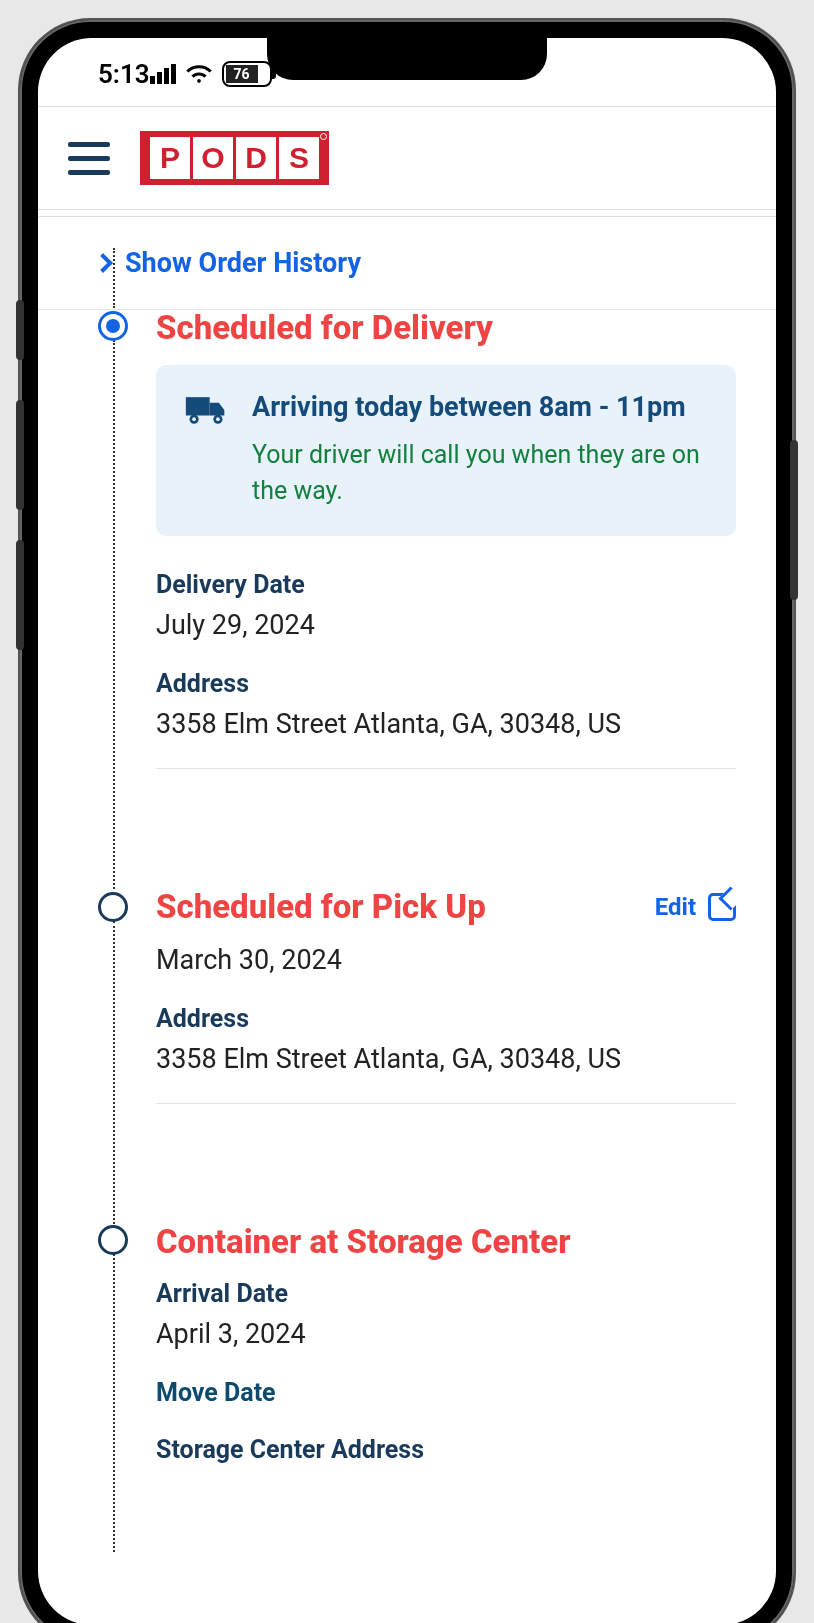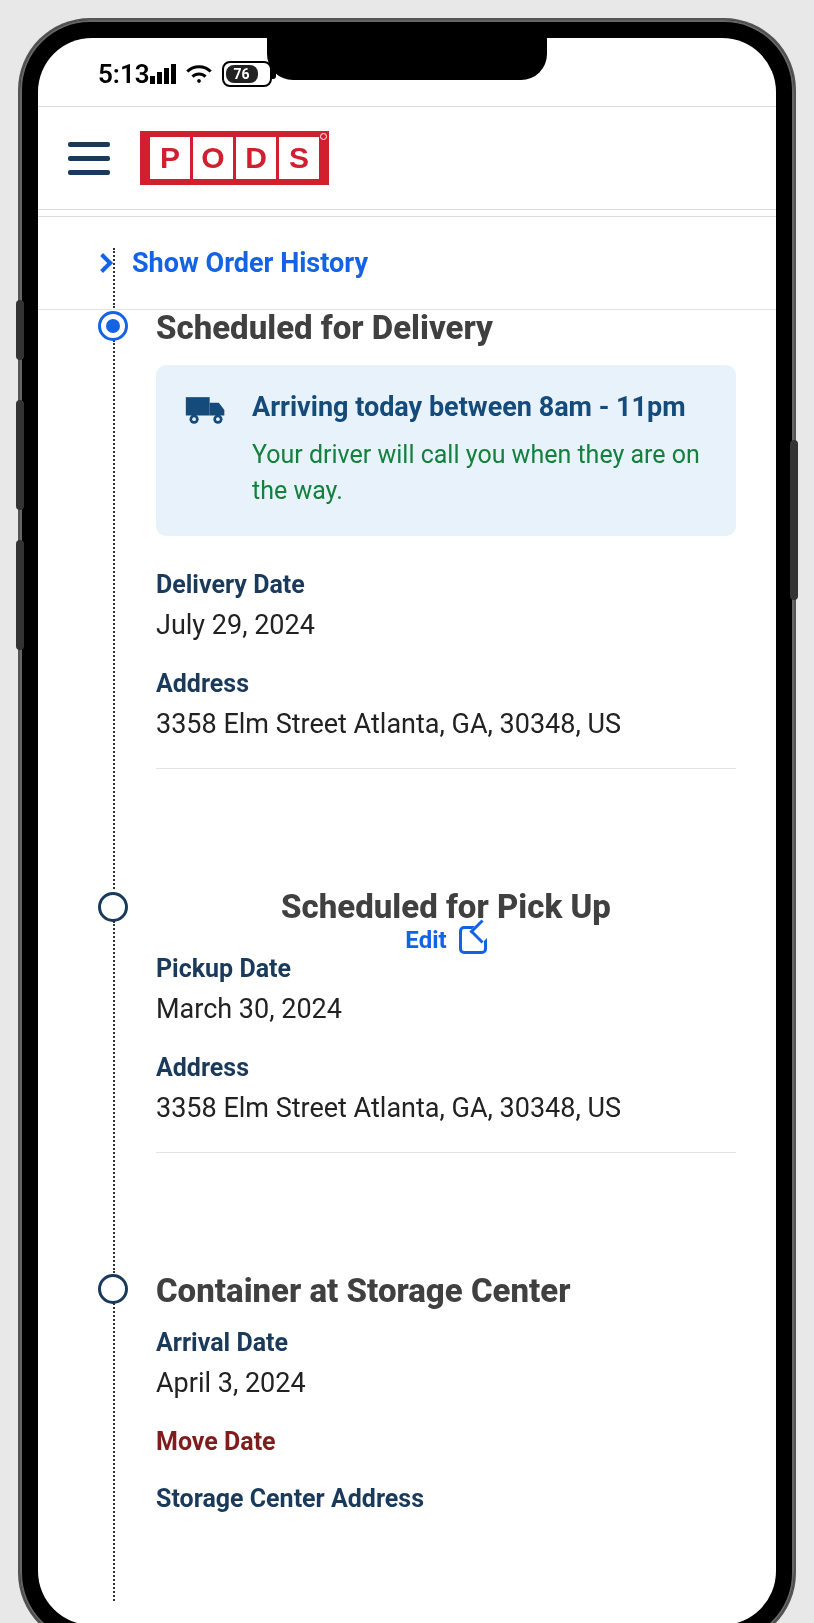--- a/index.html
+++ b/index.html
@@ -89,21 +89,21 @@
       transform: translateY(-50%);
       width: 4px;
       height: 10px;
       background: #000;
       border-radius: 0 3px 3px 0;
     }
     .battery-fill {
       background: #222;
       height: 100%;
       width: 76%;
-      border-radius: 8px;
+      border-radius: 0;
       display: flex;
       align-items: center;
       justify-content: center;
       color: #fff;
       font-size: 14px;
       font-weight: 700;
     }
     .divider-line { height: 1px; background: #ddd; }
 
     .app-header {
@@ -153,21 +153,21 @@
 
     .content {
       height: calc(100% - 180px);
       overflow-y: auto;
       padding: 0 0 0 0;
     }
 
     .history-toggle {
       display: flex;
       align-items: center;
-      gap: 22px;
+      gap: 15px;
       padding: 30px 30px 30px 58px;
       color: #1463e5;
       font-size: 27px;
       font-weight: 700;
       cursor: pointer;
       border-bottom: 1px solid #e3e3e3;
     }
     .chevron-right {
       width: 14px;
       height: 14px;
@@ -223,27 +223,26 @@
       background: #1463e5;
       border-radius: 50%;
     }
     .step-marker.active {
       border-color: #1463e5;
     }
 
     .step-title-row {
       display: flex;
       align-items: center;
-      justify-content: flex-start;
-      flex-direction: column;
+      justify-content: space-between;
     }
     .step-title {
       font-size: 33px;
       font-weight: 800;
-      color: #404040;
+      color: #ef4444;
       margin-bottom: 18px;
       margin-top: -2px;
     }
     .edit-link {
       display: flex;
       align-items: center;
       gap: 12px;
       color: #1463e5;
       font-size: 24px;
       font-weight: 700;
@@ -291,21 +290,21 @@
       line-height: 1.45;
     }
 
     .field { margin-bottom: 28px; }
     .field-label {
       font-size: 25px;
       font-weight: 700;
       color: #1a3a5c;
       margin-bottom: 10px;
     }
-    .field-label.muted { color: #7f1d1d; }
+    .field-label.muted { color: #0c4a6e; }
     .field-value {
       font-size: 27px;
       color: #222;
     }
     .field-value.muted { color: #8a8a8a; }
 
     .section-sep {
       border-top: 1px solid #e3e3e3;
       margin: 20px 0 60px 0;
     }
@@ -408,21 +407,20 @@
 
           <div class="step-title-row">
             <div class="step-title">Scheduled for Pick Up</div>
             <div class="edit-link">
               <span>Edit</span>
               <span class="edit-icon"></span>
             </div>
           </div>
 
           <div class="field">
-            <div class="field-label">Pickup Date</div>
             <div class="field-value">March 30, 2024</div>
           </div>
           <div class="field">
             <div class="field-label">Address</div>
             <div class="field-value">3358 Elm Street Atlanta, GA, 30348, US</div>
           </div>
 
           <div class="section-sep"></div>
         </div>
 

